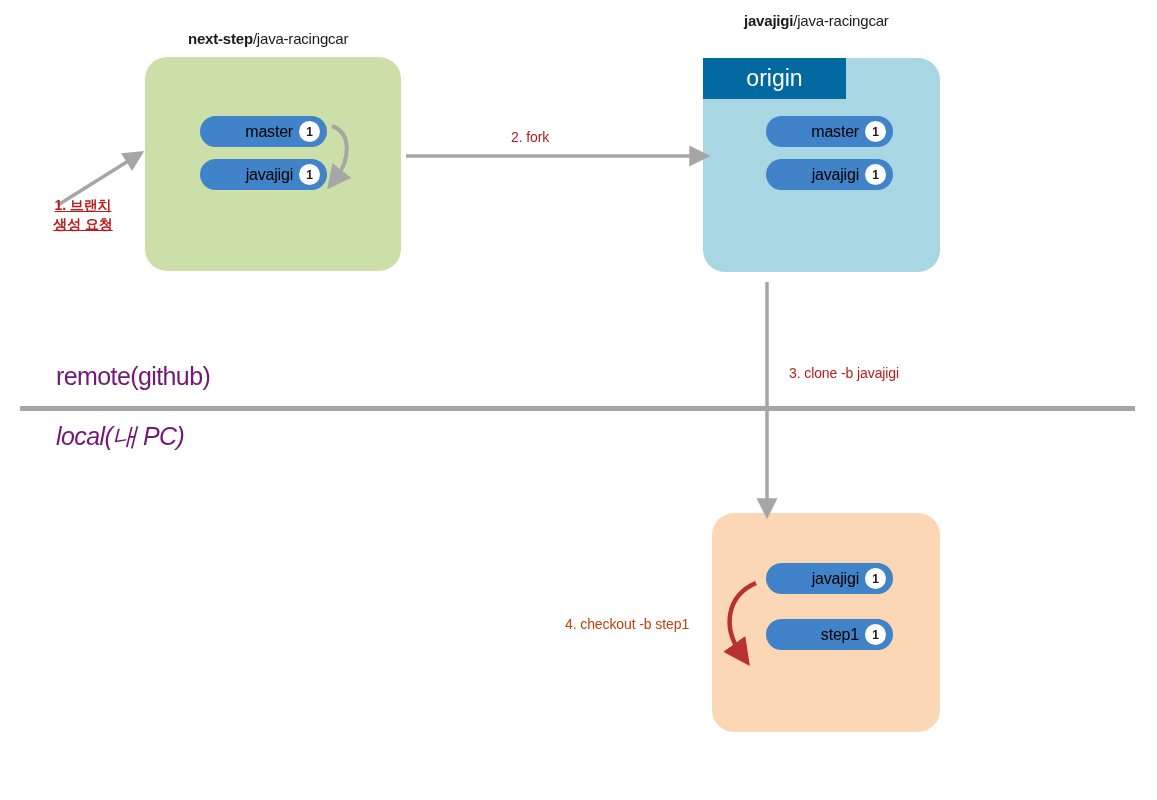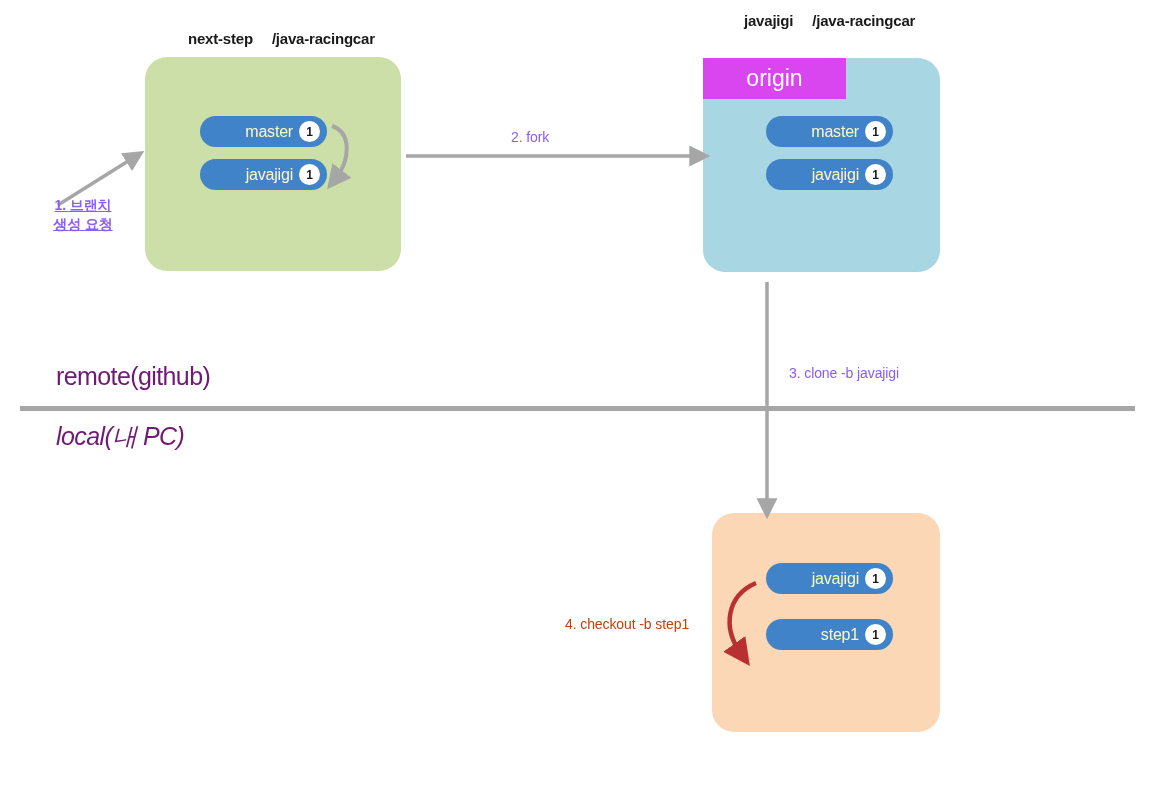--- a/index.html
+++ b/index.html
@@ -24,58 +24,57 @@
     position: absolute;
     font-size: 15px;
     color: #1a1a1a;
     white-space: nowrap;
     letter-spacing: -0.2px;
   }
   .repo-title .owner {
     font-weight: bold;
   }
   .repo-title .repo {
-    font-weight: bold;
-    padding-left: 19px;
+    font-weight: normal;
   }
 
   
   .repo-box {
     position: absolute;
     border-radius: 22px;
   }
   .repo-box.green  { background: #cddfa8; }
   .repo-box.blue   { background: #a8d6e2; }
   .repo-box.orange { background: #fbd7b5; }
 
   
   .origin-tab {
     position: absolute;
-    background: #d946ef;
+    background: #0369a1;
     color: #ffffff;
     font-size: 23px;
     line-height: 41px;
     text-align: center;
     letter-spacing: 0px;
   }
 
   
   .pill {
     position: absolute;
     height: 31px;
     border-radius: 16px;
     background: #4083c8;
     display: flex;
     align-items: center;
     justify-content: flex-end;
     padding-right: 7px;
     box-sizing: border-box;
   }
   .pill .pill-label {
-    color: #fef9c3;
+    color: #000000;
     font-size: 16px;
     letter-spacing: -0.2px;
     margin-right: 6px;
     white-space: nowrap;
   }
   .pill .pill-badge {
     width: 21px;
     height: 21px;
     border-radius: 50%;
     background: #ffffff;
@@ -95,21 +94,21 @@
     top: 0;
     width: 1157px;
     height: 800px;
     pointer-events: none;
   }
 
   
   .step-label {
     position: absolute;
     font-size: 14px;
-    color: #8b5cf6;
+    color: #b91c1c;
     white-space: nowrap;
     letter-spacing: -0.1px;
   }
   .step-label.red {
     color: #c2410c;
   }
   .step-label.multiline {
     white-space: normal;
     text-align: center;
     font-weight: bold;

